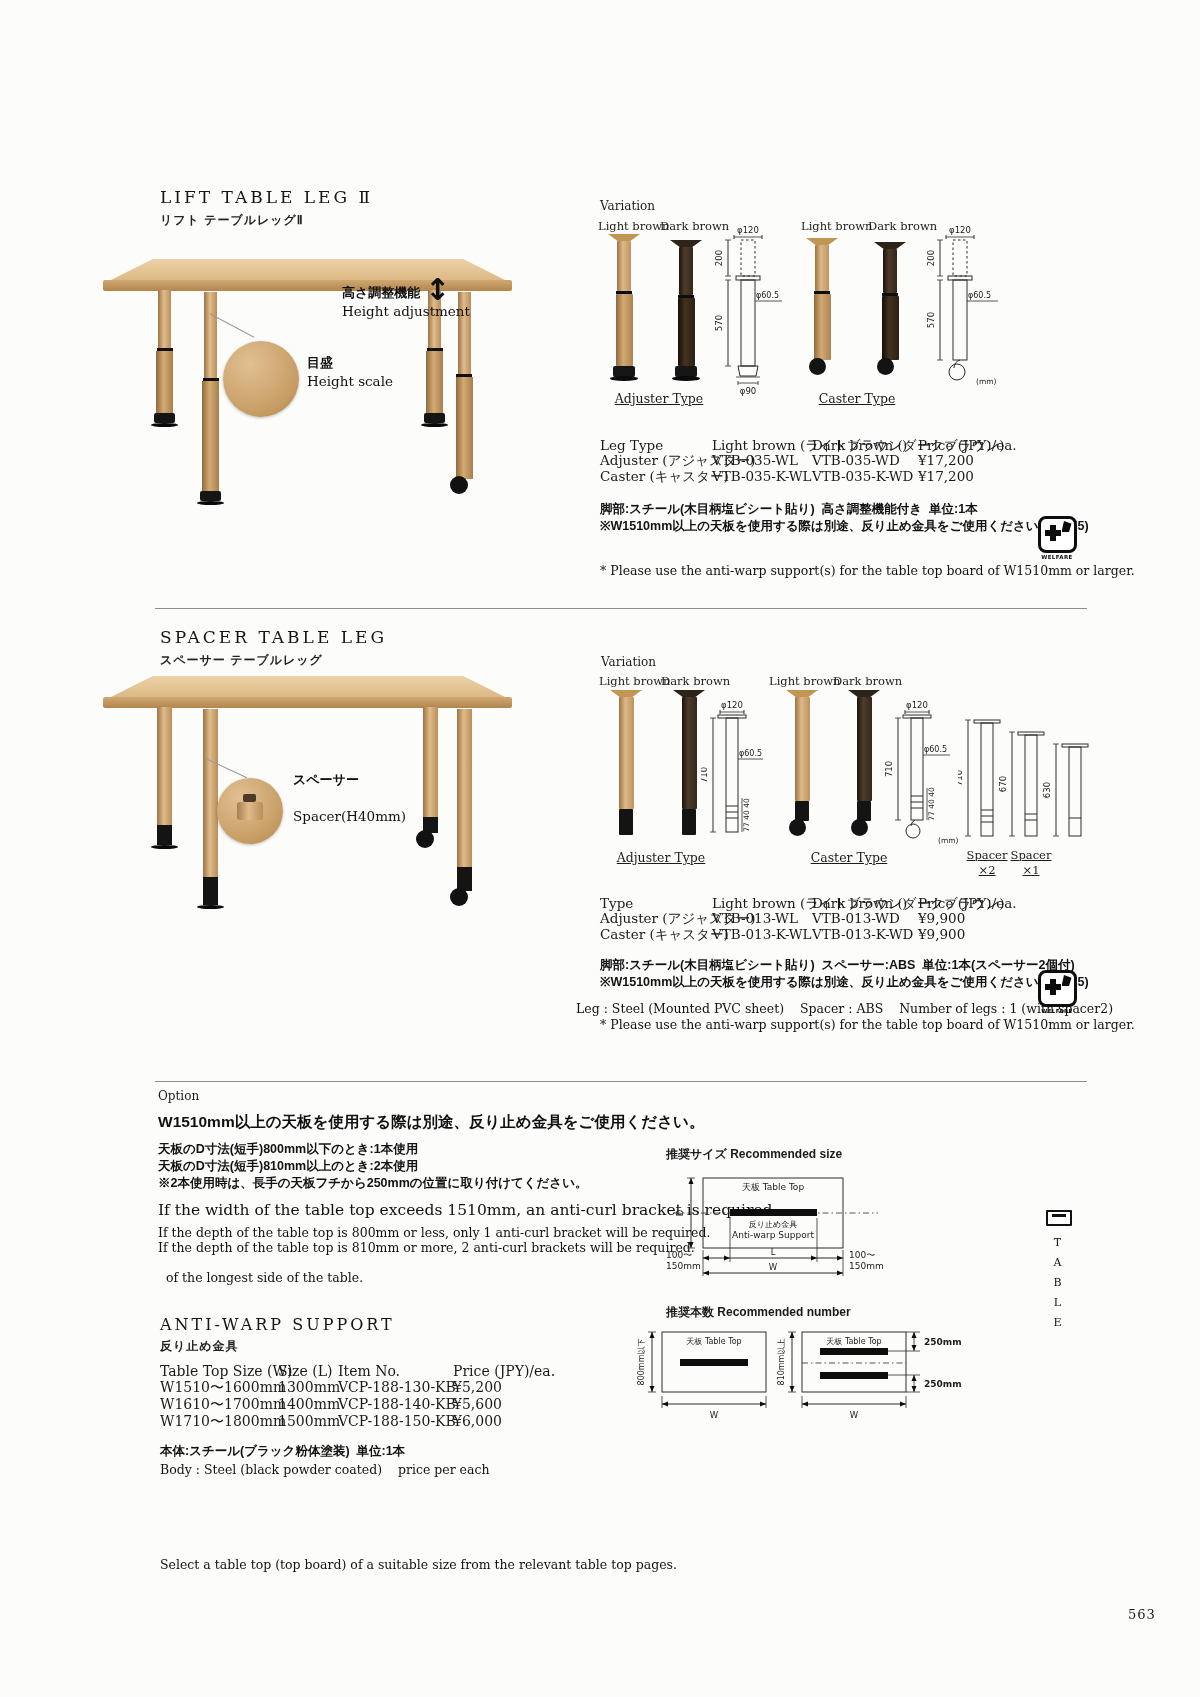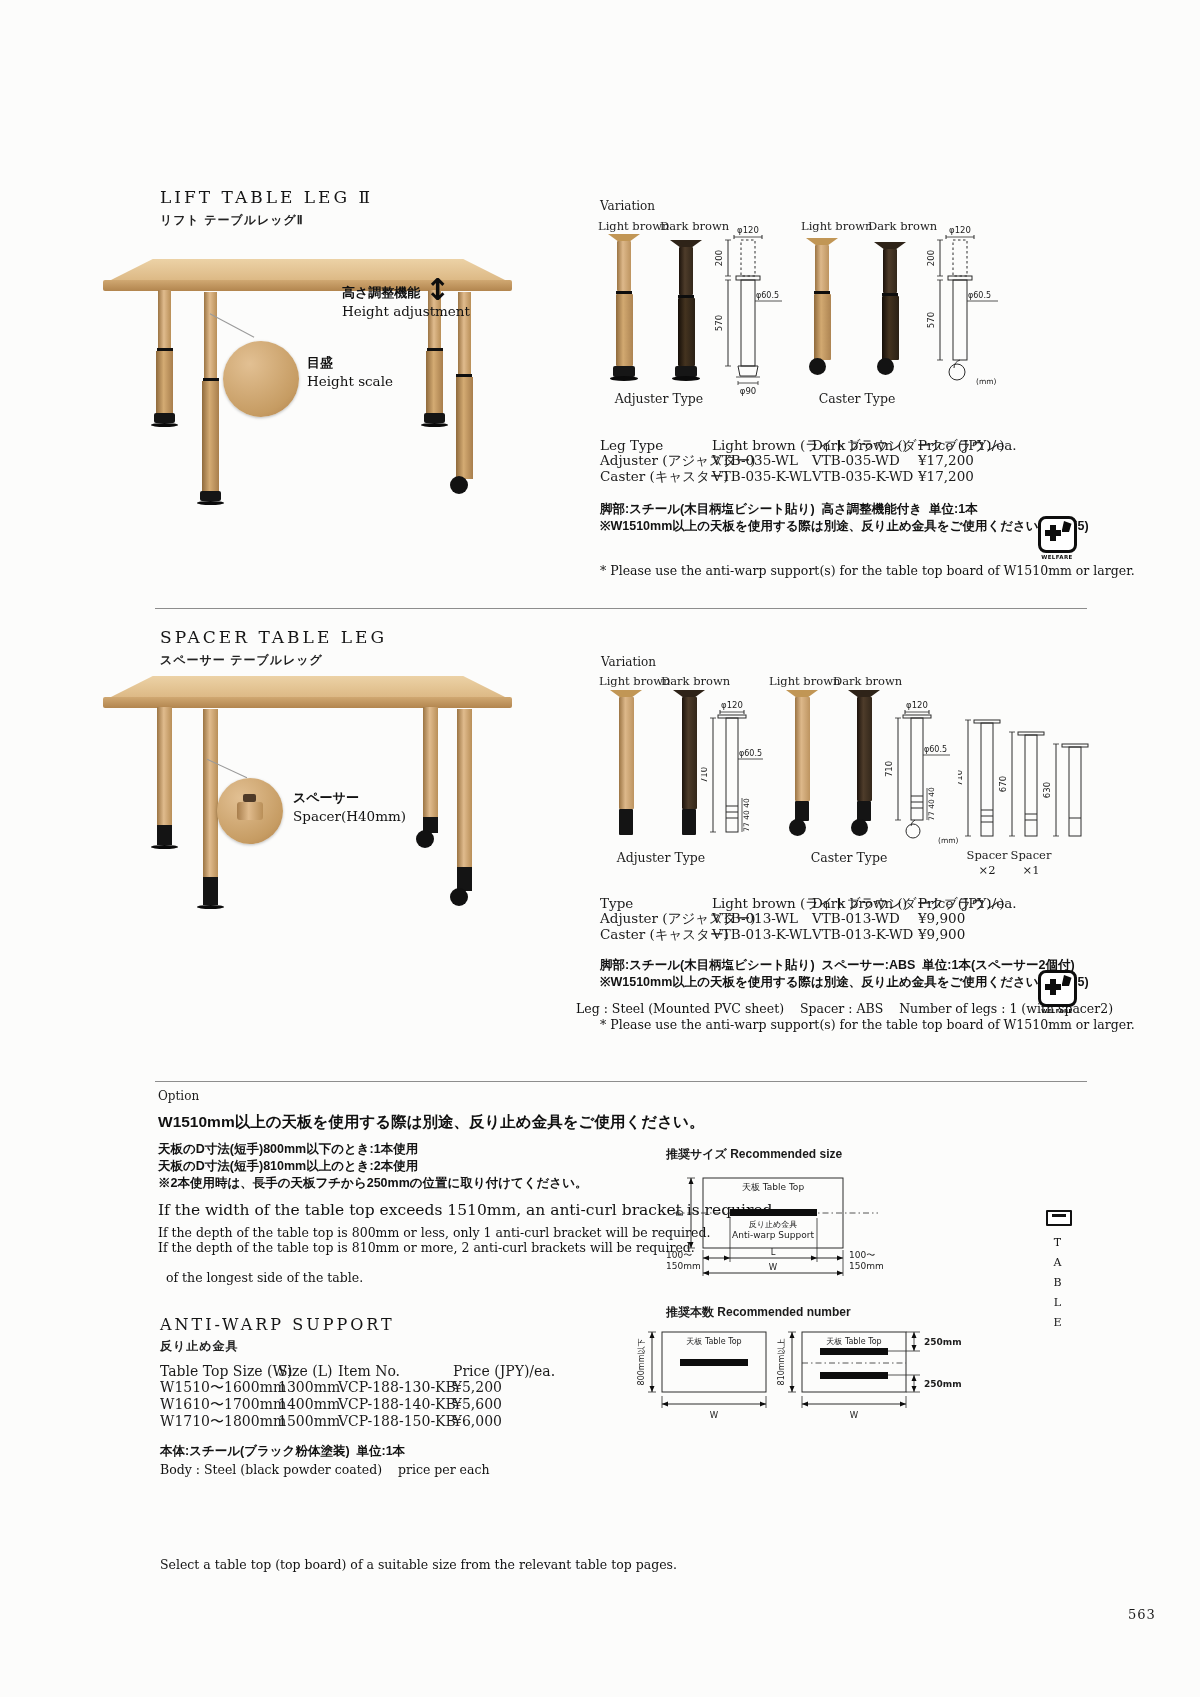--- a/index.html
+++ b/index.html
@@ -4,21 +4,21 @@
 <style>
   html,body{margin:0;padding:0;background:#e8e8e6;}
   .page{position:relative;width:1200px;height:1697px;background:#fcfcfb;margin:0 auto;
         font-family:"DejaVu Serif",serif;color:#1a1a1a;overflow:hidden;}
   .abs{position:absolute;}
   
   .h1{font:400 17px/1.1 "DejaVu Serif",serif;letter-spacing:3px;color:#151515;}
   .h1jp{font:600 12px/1.1 sans-serif;letter-spacing:1px;color:#222;}
   .lab{font:400 12px/1.1 "DejaVu Serif",serif;color:#1c1c1c;}
   .lab-s{font:400 11.5px/1.1 "DejaVu Serif",serif;color:#1c1c1c;}
-  .typ{font:400 12.5px/1.1 "DejaVu Serif",serif;color:#1c1c1c;text-align:center;}
+  .typ{font:400 12.5px/1.1 "DejaVu Serif",serif;color:#1c1c1c;text-align:center;text-decoration:underline;}
   .njp{font:700 12.5px/1.5 sans-serif;color:#121212;white-space:pre;}
   .nen{font:400 12.5px/1.45 "DejaVu Serif",serif;color:#121212;white-space:pre;}
   .bigjp{font:700 15.5px/1.3 sans-serif;color:#101010;white-space:pre;}
   .bigen{font:400 15.5px/1.3 "DejaVu Serif",serif;color:#101010;white-space:pre;}
   .rule{border-top:1px solid #8d8d8d;height:0;}
   
   .ptable .prow{display:grid;grid-template-columns:112px 100px 106px 92px;align-items:end;height:16px;}
   .ptable .phead{height:14px;}
   .ptable .phead span{font:400 10px/1.1 "DejaVu Serif",serif;}
   .ptable .prow span{font:400 13.5px/1.1 "DejaVu Serif",serif;white-space:nowrap;}
@@ -273,21 +273,21 @@
         <div class="u2" style="height:158px"></div>
         <div class="tip" style="height:24px"></div>
         <div class="cw"></div>
       </div>
 
     <div class="abs" style="left:110px;top:96px;width:44px;height:1px;background:#9a9a9a;transform:rotate(25deg)"></div>
     <div class="zoomc" style="left:122px;top:106px;width:66px;height:66px">
       <div class="abs" style="left:26px;top:16px;width:13px;height:8px;background:#4e3a28;border-radius:2px"></div>
       <div class="abs" style="left:20px;top:24px;width:26px;height:18px;background:linear-gradient(90deg,#a87e4c,#e0bb8d 45%,#b98f58);border-radius:3px"></div>
     </div>
-    <div class="abs cal-jp" style="left:198px;top:118px">スペーサー</div>
+    <div class="abs cal-jp" style="left:198px;top:100px">スペーサー</div>
     <div class="abs cal-en" style="left:198px;top:136px">Spacer(H40mm)</div>
   </div>
 
   <div class="abs lab" style="left:601px;top:656px">Variation</div>
   <div class="abs lab-s" style="left:599px;top:675px">Light brown</div>
   <div class="abs lab-s" style="left:661px;top:675px">Dark brown</div>
   <div class="abs lab-s" style="left:769px;top:675px">Light brown</div>
   <div class="abs lab-s" style="left:833px;top:675px">Dark brown</div>
 
   <div class="leg light" style="left:610px;top:690px">

